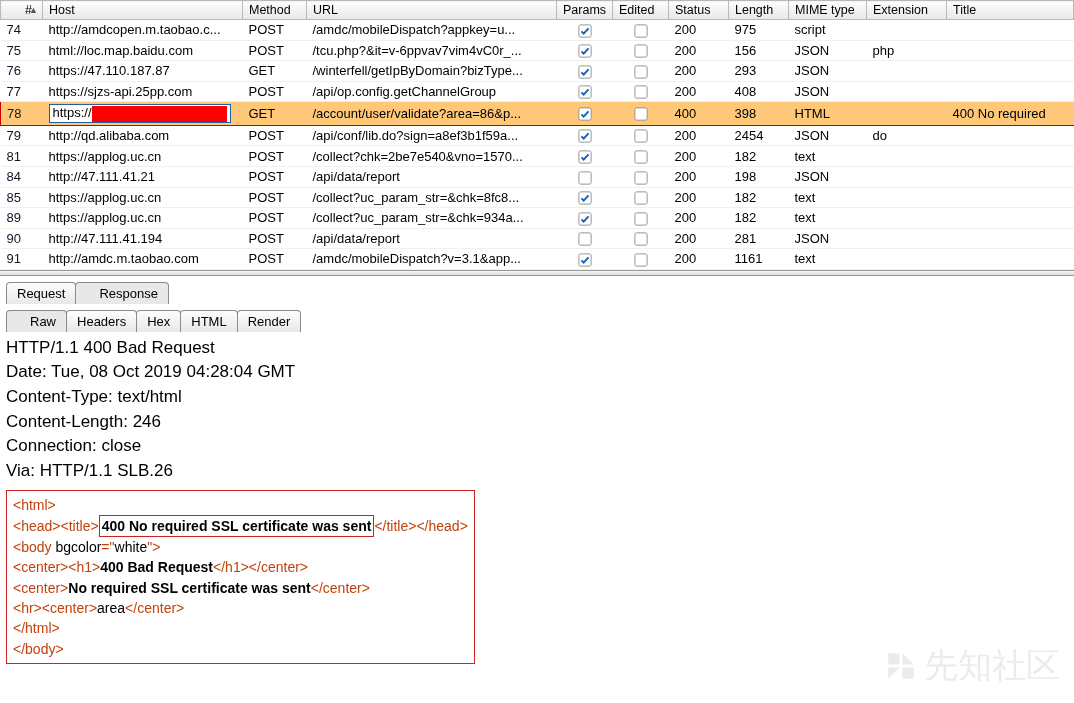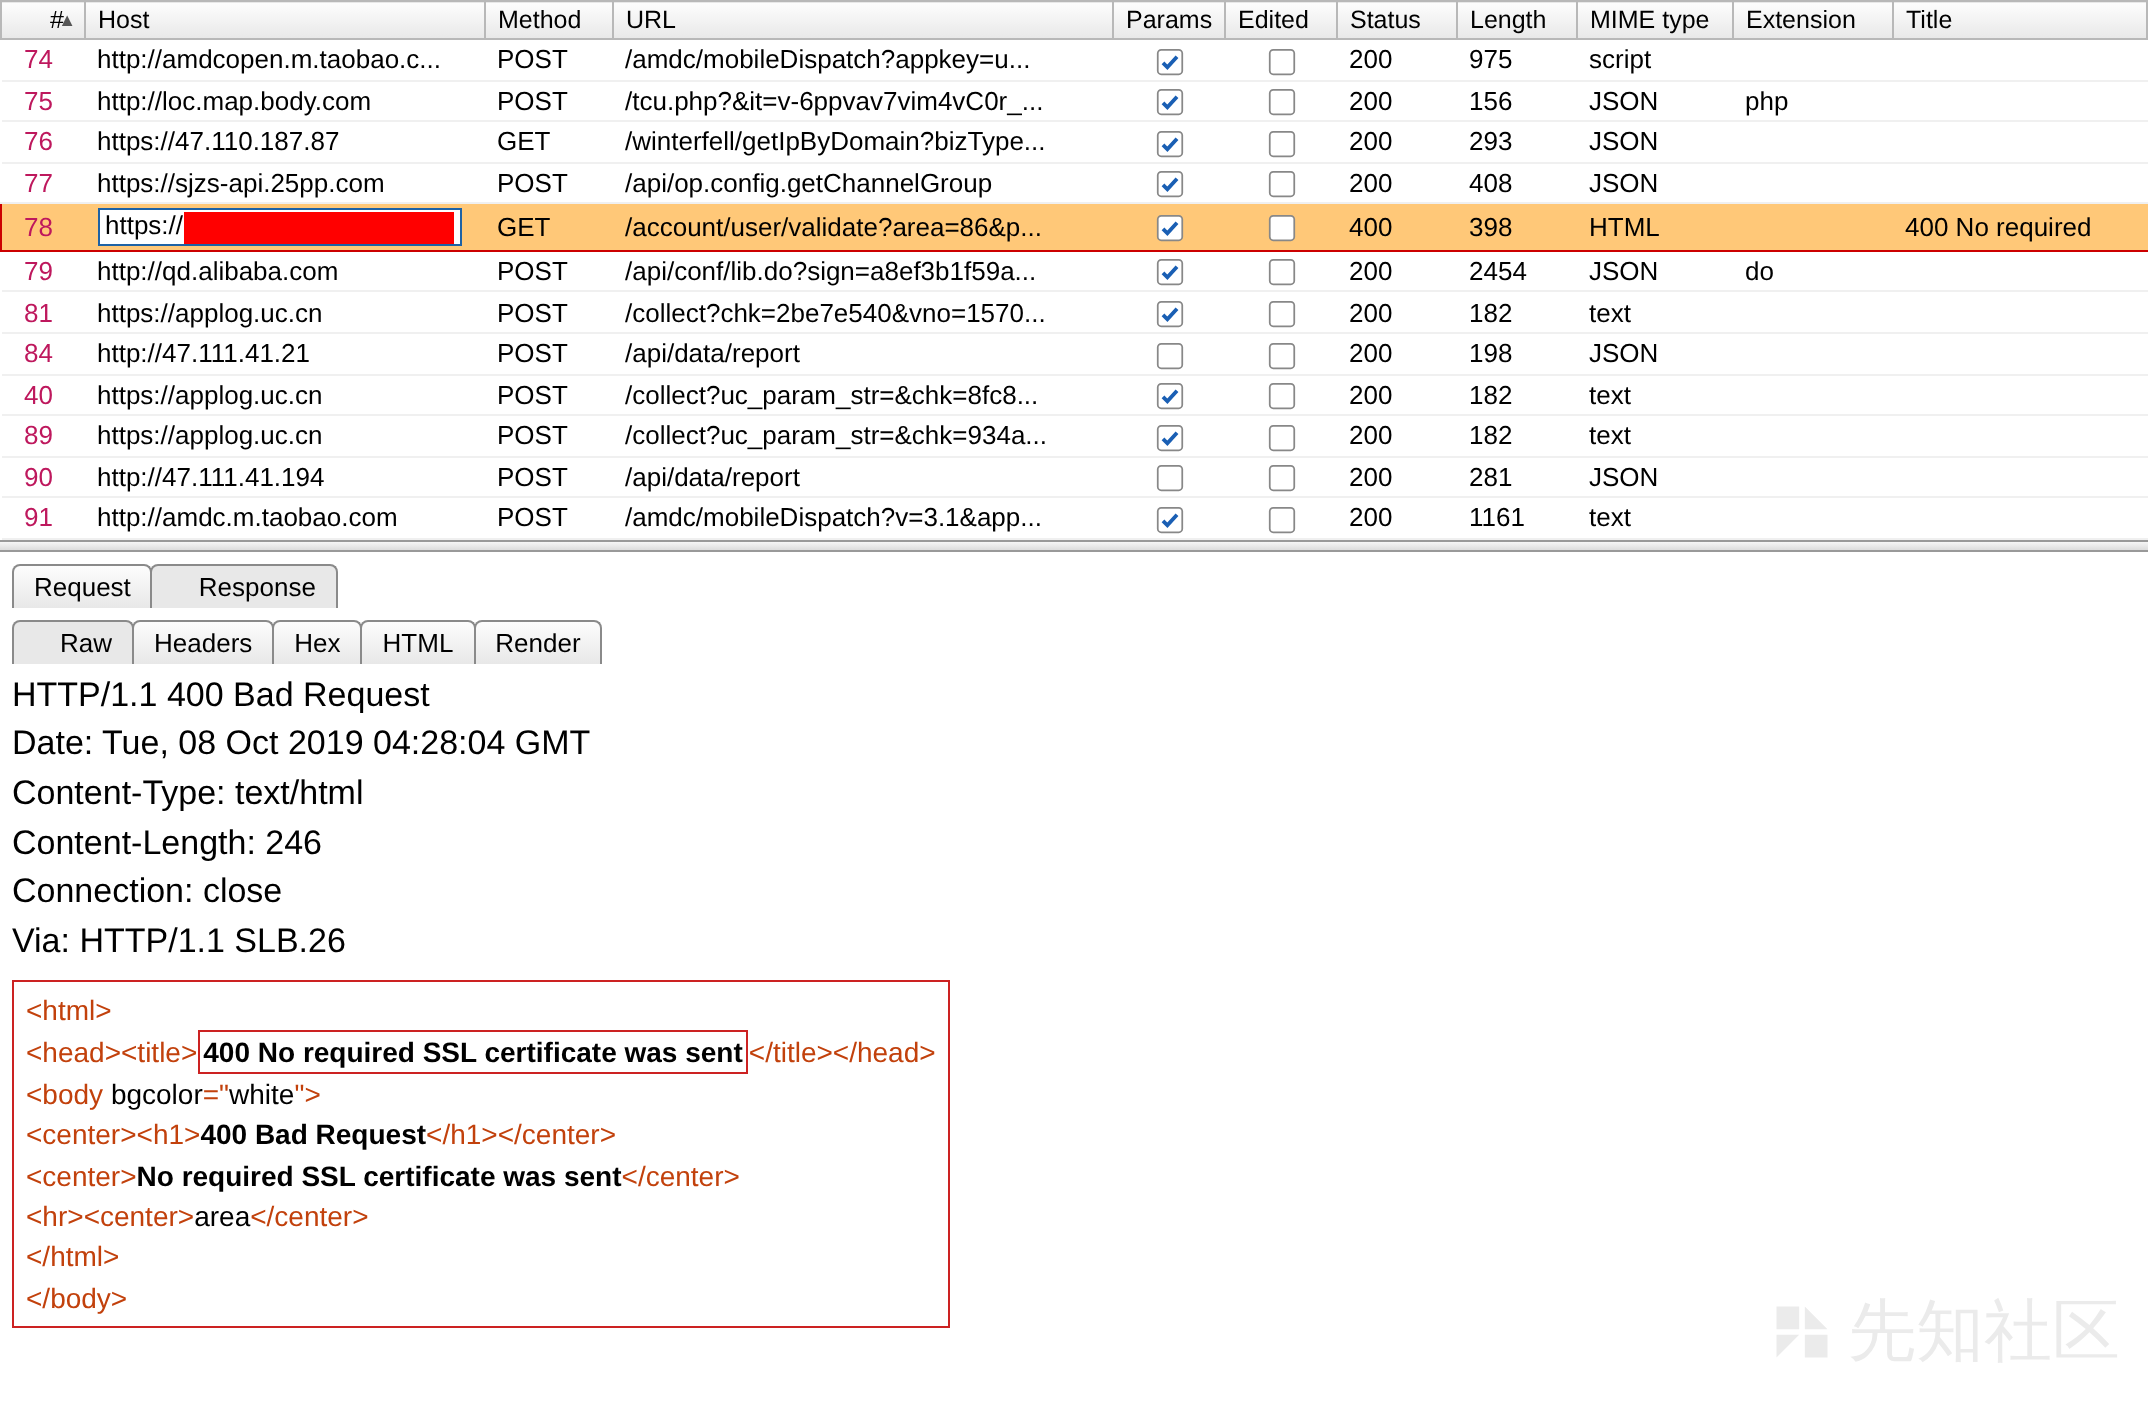--- a/index.html
+++ b/index.html
@@ -1,21 +1,21 @@
 <!DOCTYPE html>
 <html><head>
 <meta charset="utf-8">
 <style>
   * { box-sizing: border-box; }
   html, body { margin:0; padding:0; font-family: Arial, Helvetica, sans-serif; font-size:12.5px; color:#000; background:#fff; }
   .top-table { border-collapse: collapse; width:100%; table-layout: fixed; }
   .top-table th { background: linear-gradient(#fdfdfd,#e8e8e8); border:1px solid #b8b8b8; padding:2px 6px; text-align:left; font-weight:normal; font-size:12.5px; position:relative; }
   .top-table th:first-child { text-align:right; padding-right:10px; }
   .top-table td { padding:2px 6px; border-bottom:1px solid #f0f0f0; white-space:nowrap; overflow:hidden; text-overflow:ellipsis; font-size:13px; }
-  .top-table td:first-child { text-align:right; padding-right:16px; color:#be185d; }
+  .top-table td:first-child { text-align:left; padding-right:16px; color:#0f172a; }
   tr.highlight td { background:#ffc878; }
   .host-red { background:#ff0000; display:inline-block; width:135px; height:16px; vertical-align:middle; }
   .host-box { border:1px solid #1e62a5; display:inline-block; padding:0 3px 0 3px; background:#fff;text-align:center; }
   .row-red-border td { border-top:1px solid #cc0000; border-bottom:1px solid #cc0000; }
   .row-red-border td:first-child { border-left:1px solid #cc0000; }
   svg.check { width:14px; height:14px; vertical-align:middle; }
   td.c-params, td.c-edited { text-align:center; }
   .bottom-bar { height:6px; background:linear-gradient(#f6f6f6,#dcdcdc); border-top:1px solid #999; border-bottom:1px solid #999; }
   .panel { padding:6px 6px 0 6px; }
   .tabrow { display:flex; gap:0; }
@@ -77,21 +77,21 @@
             <rect x="1" y="1" width="14" height="14" rx="2" fill="#fff" stroke="#888"></rect>
           </svg></td>
         <td>200</td>
         <td>975</td>
         <td>script</td>
         <td></td>
         <td></td>
       </tr>
       <tr>
         <td>75</td>
-        <td><span>http://loc.map.body.com</span></td>
+        <td><span>html://loc.map.baidu.com</span></td>
         <td>POST</td>
         <td>/tcu.php?&amp;it=v-6ppvav7vim4vC0r_...</td>
         <td class="c-params"><svg class="check" viewBox="0 0 16 16">
             <rect x="1" y="1" width="14" height="14" rx="2" fill="#fff" stroke="#888"></rect>
             <path d="M4 8.5l2.5 2.5L12 5" stroke="#1a5fb4" stroke-width="2.2" fill="none"></path>
           </svg></td>
         <td class="c-edited"><svg class="check" viewBox="0 0 16 16">
             <rect x="1" y="1" width="14" height="14" rx="2" fill="#fff" stroke="#888"></rect>
           </svg></td>
         <td>200</td>
@@ -201,21 +201,21 @@
         <td class="c-edited"><svg class="check" viewBox="0 0 16 16">
             <rect x="1" y="1" width="14" height="14" rx="2" fill="#fff" stroke="#888"></rect>
           </svg></td>
         <td>200</td>
         <td>198</td>
         <td>JSON</td>
         <td></td>
         <td></td>
       </tr>
       <tr>
-        <td>40</td>
+        <td>85</td>
         <td><span>https://applog.uc.cn</span></td>
         <td>POST</td>
         <td>/collect?uc_param_str=&amp;chk=8fc8...</td>
         <td class="c-params"><svg class="check" viewBox="0 0 16 16">
             <rect x="1" y="1" width="14" height="14" rx="2" fill="#fff" stroke="#888"></rect>
             <path d="M4 8.5l2.5 2.5L12 5" stroke="#1a5fb4" stroke-width="2.2" fill="none"></path>
           </svg></td>
         <td class="c-edited"><svg class="check" viewBox="0 0 16 16">
             <rect x="1" y="1" width="14" height="14" rx="2" fill="#fff" stroke="#888"></rect>
           </svg></td>

